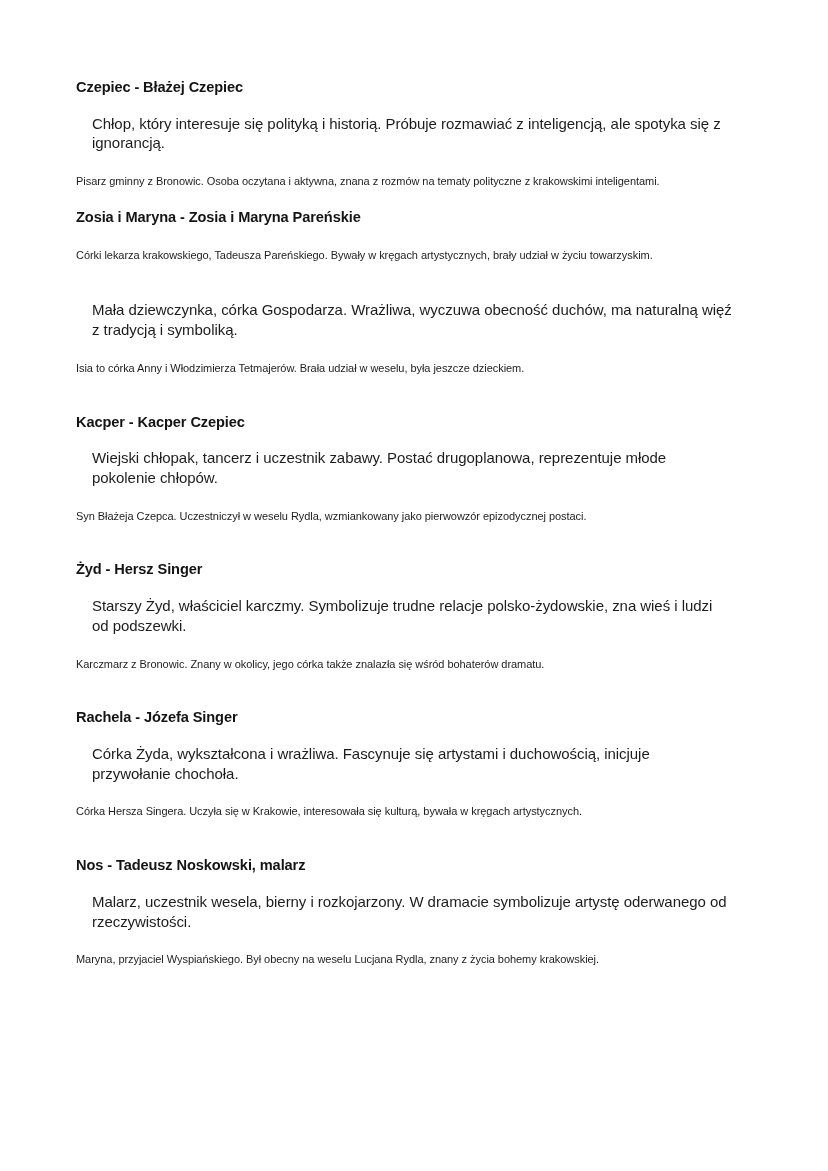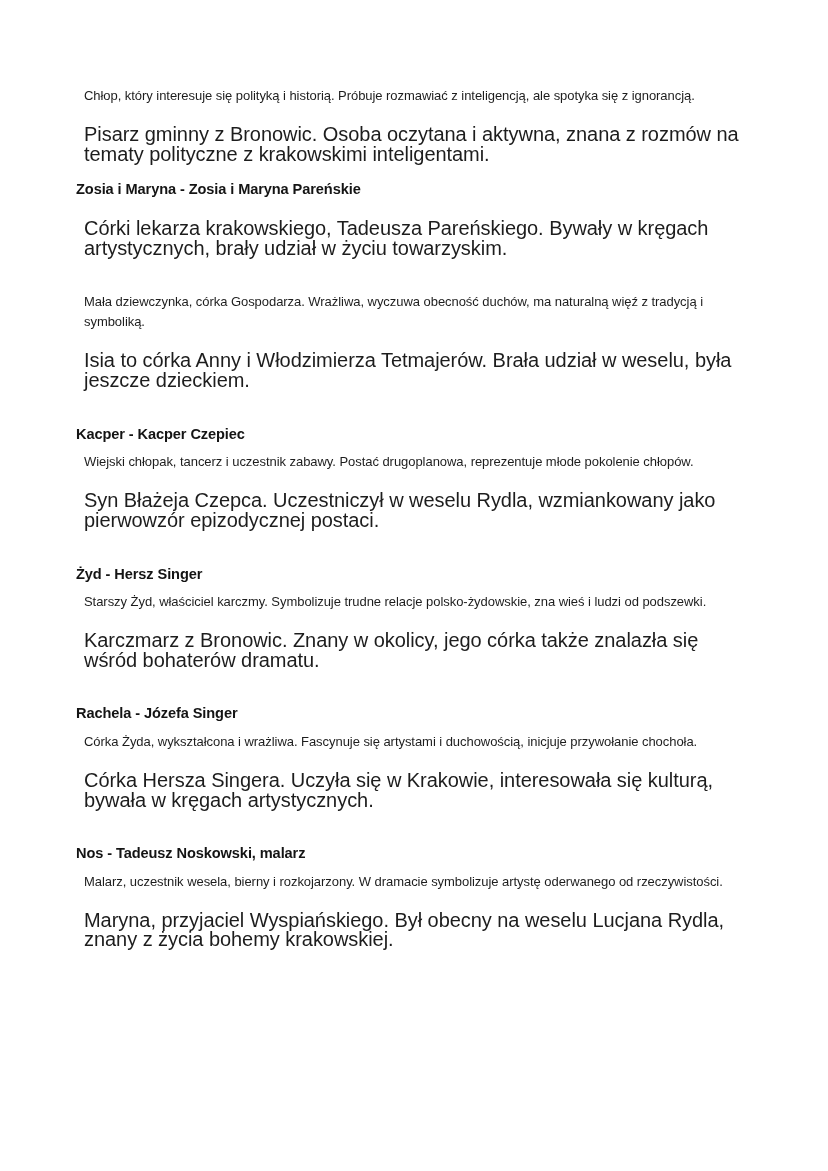--- a/index.html
+++ b/index.html
@@ -42,43 +42,44 @@
   .entry-heading {
     font-size: 14.6px;
     font-weight: bold;
     line-height: 19.5px;
     letter-spacing: -0.1px;
     margin: 0 0 1px 0;
     color: #141414;
   }
 
   .entry-desc {
-    font-size: 13px;
+    font-size: 15px;
     font-weight: normal;
     line-height: 19.8px;
     letter-spacing: -0.05px;
-    margin: 8px;
+    margin: 16px;
     color: #1d1d1d;
   }
 
   .entry-note {
-    font-size: 20px;
+    font-size: 11px;
     font-weight: normal;
     line-height: 19.8px;
     letter-spacing: -0.05px;
-    margin: 19px 0 0 8px;
+    margin: 19px 0 0 0;
     color: #1d1d1d;
   }
 </style>
 </head>
 <body>
 
 <div class="page">
   <div class="doc-body" id="doc-body">
       <div class="entry">
+        <p class="entry-heading">Czepiec - Błażej Czepiec</p>
         <p class="entry-desc">Chłop, który interesuje się polityką i historią. Próbuje rozmawiać z inteligencją, ale spotyka się z ignorancją.</p>
         <p class="entry-note">Pisarz gminny z Bronowic. Osoba oczytana i aktywna, znana z rozmów na tematy polityczne z krakowskimi inteligentami.</p>
       </div>
       <div class="entry">
         <p class="entry-heading">Zosia i Maryna - Zosia i Maryna Pareńskie</p>
         <p class="entry-note">Córki lekarza krakowskiego, Tadeusza Pareńskiego. Bywały w kręgach artystycznych, brały udział w życiu towarzyskim.</p>
       </div>
       <div class="entry spaced">
         <p class="entry-desc">Mała dziewczynka, córka Gospodarza. Wrażliwa, wyczuwa obecność duchów, ma naturalną więź z tradycją i symboliką.</p>
         <p class="entry-note">Isia to córka Anny i Włodzimierza Tetmajerów. Brała udział w weselu, była jeszcze dzieckiem.</p>

